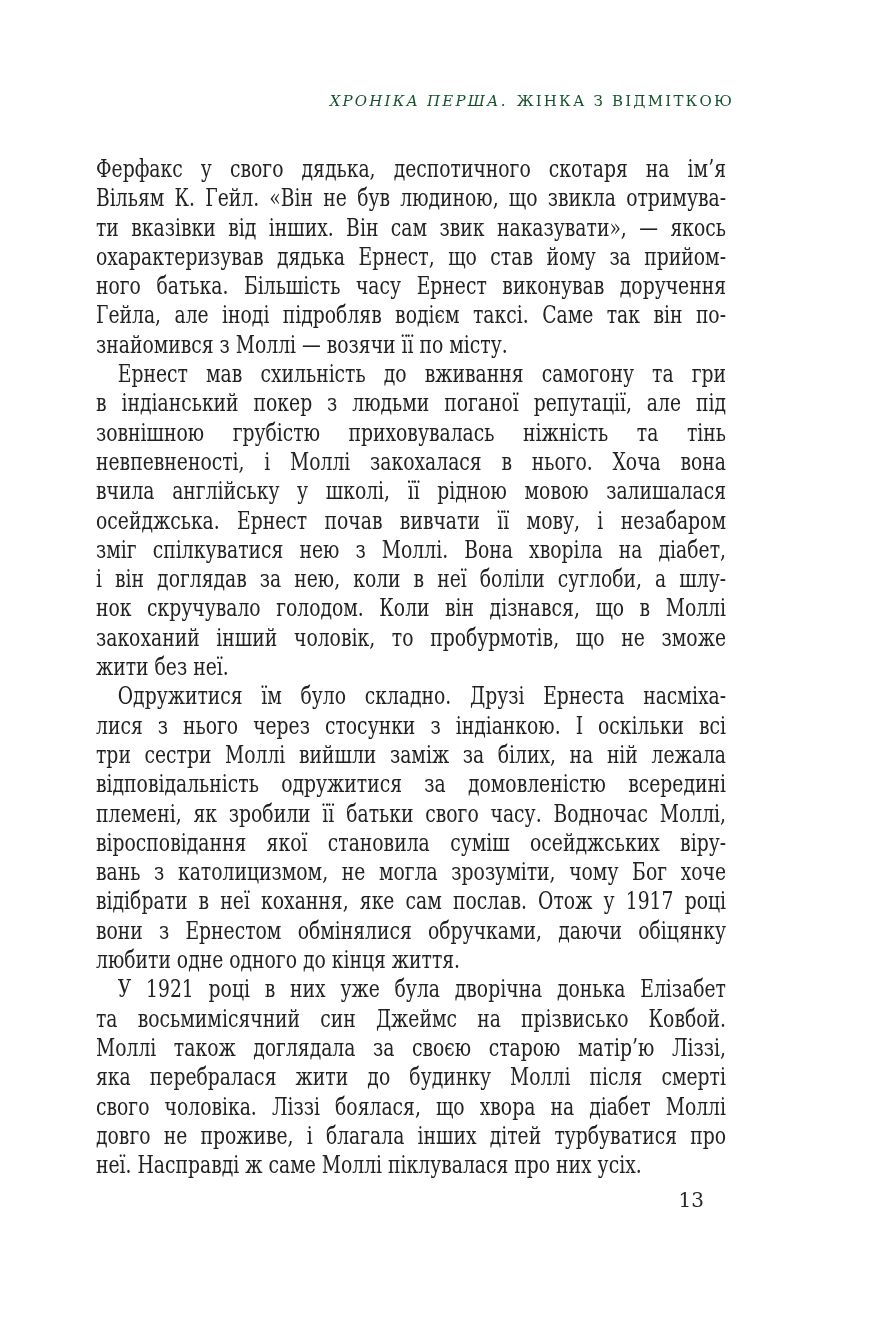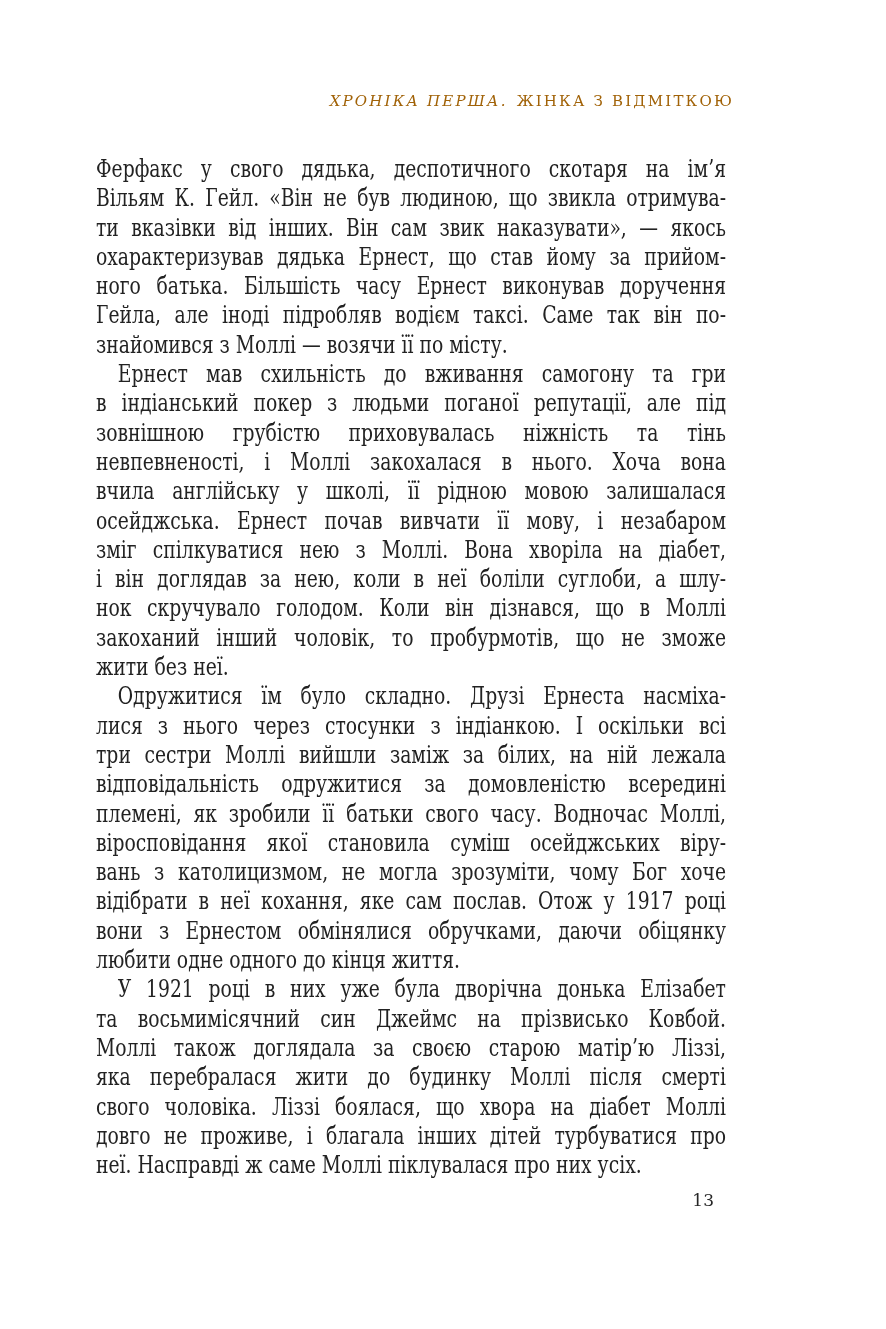--- a/index.html
+++ b/index.html
@@ -13,21 +13,21 @@
     color: #222222;
     overflow: hidden;
   }
   .running-header {
     position: absolute;
     top: 92px;
     right: 152px;
     font-size: 15px;
     letter-spacing: 2.2px;
     white-space: nowrap;
-    color: #a16207;
+    color: #14532d;
   }
   .running-header .chapter { font-style: italic; }
   .running-header .title { margin-left: 9px; font-style: normal; }
   .text-block {
     position: absolute;
     top: 154px;
     left: 96px;
     width: 630px;
   }
   
@@ -43,22 +43,22 @@
     line-height: 29.3px;
     text-align: justify;
     text-align-last: justify;
     white-space: normal;
   }
   .line.indent { padding-left: 29px; }
   .line.last { text-align-last: left; }
   .page-number {
     position: absolute;
     top: 1186px;
-    right: 172px;
-    font-size: 17px;
+    right: 182px;
+    font-size: 20px;
     line-height: 29px;
     color: #262626;
   }
 </style>
 </head>
 <body>
 
 <div class="page">
 
   <div class="running-header">

